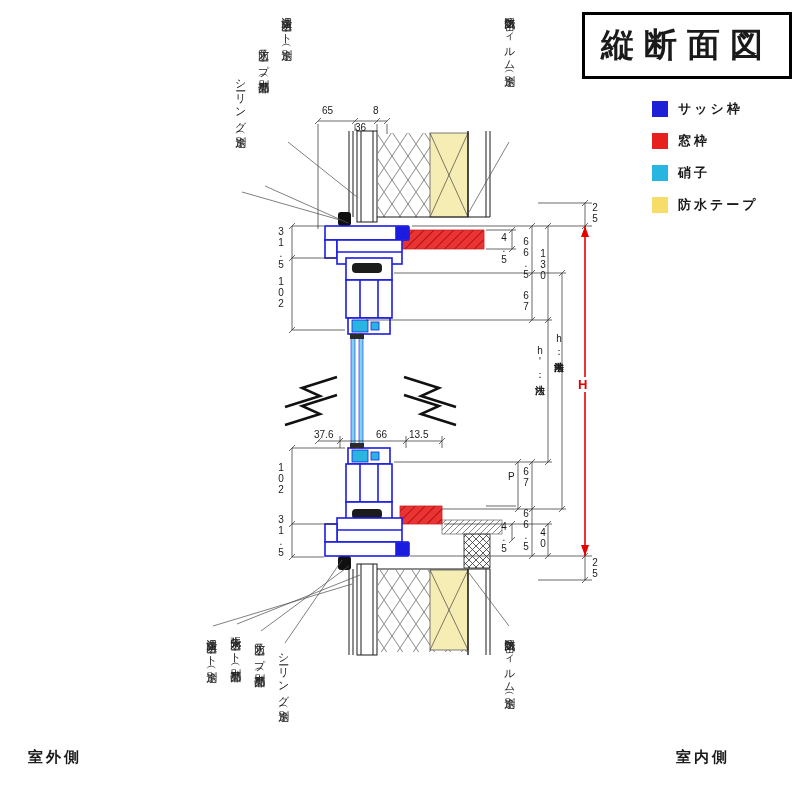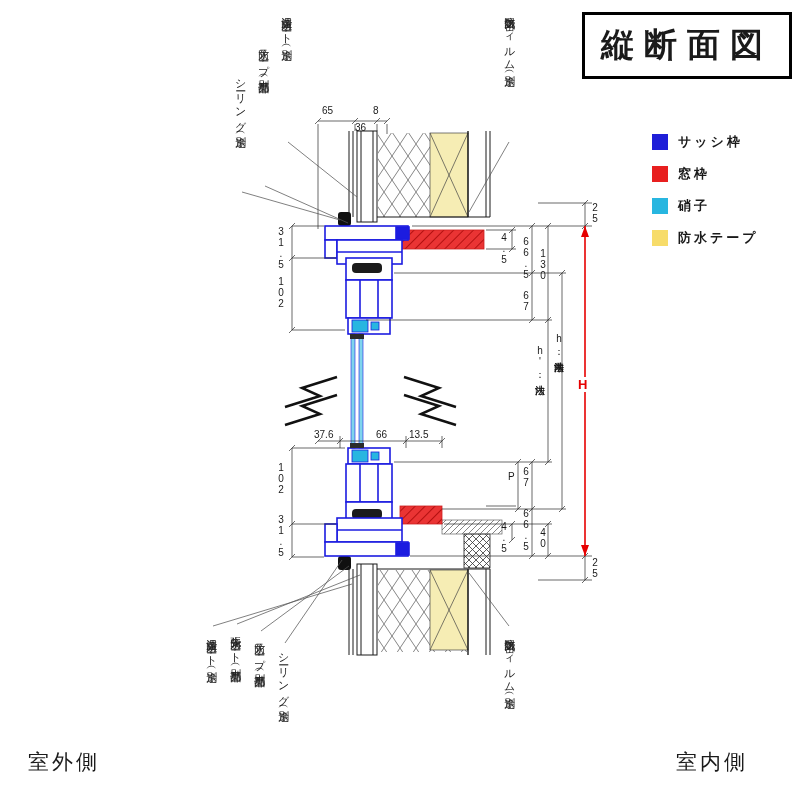--- a/index.html
+++ b/index.html
@@ -9,21 +9,21 @@
   }
   .abs { position:absolute; }
   .vtext { writing-mode:vertical-rl; text-orientation:upright; line-height:1.15; }
   .callout { font-size:11px; color:#222; letter-spacing:1px; white-space:nowrap; }
   .dim  { font-size:10px; color:#1a1a1a; white-space:nowrap; }
   .title-box { border:3px solid #000; padding:8px 16px; font-size:33px; font-weight:600; letter-spacing:10px; white-space:nowrap; }
   .legend { display:flex; flex-direction:column; gap:14px; }
   .legend-row { display:flex; align-items:center; gap:10px; }
   .swatch { width:16px; height:16px; flex:0 0 auto; }
   .legend-label { font-size:13px; font-weight:bold; letter-spacing:3px; white-space:nowrap; }
-  .side-label { font-size:21px; letter-spacing:3px; font-weight:400; }
+  .side-label { font-size:15px; letter-spacing:3px; font-weight:700; }
   .h-label { font-size:13px; font-weight:bold; color:#e60000; background:#fff; padding:0 1px; }
   svg { position:absolute; left:0; top:0; }
 </style>
 </head>
 <body>
 
 <svg width="800" height="800" viewBox="0 0 800 800">
   <defs>
     <pattern id="batt" width="16" height="24" patternUnits="userSpaceOnUse">
       <path d="M0,0 L16,24 M16,0 L0,24" stroke="#666" stroke-width="0.8" fill="none"></path>
@@ -201,21 +201,21 @@
     <line x1="213" y1="626" x2="352" y2="584"></line>
     <line x1="237" y1="624" x2="360" y2="575"></line>
     <line x1="261" y1="631" x2="349" y2="566"></line>
     <line x1="285" y1="643" x2="342" y2="560"></line>
     <line x1="509" y1="626" x2="469" y2="573"></line>
   </g>
 </svg>
 
 <div class="abs title-box" style="left:582px; top:12px;">縦断面図</div>
 
-<div class="abs legend" style="left:652px; top:100px;margin-top:33px;">
+<div class="abs legend" style="left:652px; top:100px;">
   <div class="legend-row">
     <span class="swatch" style="background: rgb(31, 31, 216);"></span>
     <span class="legend-label">サッシ枠</span>
   </div>
   <div class="legend-row">
     <span class="swatch" style="background: rgb(232, 31, 31);"></span>
     <span class="legend-label">窓枠</span>
   </div>
   <div class="legend-row">
     <span class="swatch" style="background: rgb(40, 182, 224);"></span>

